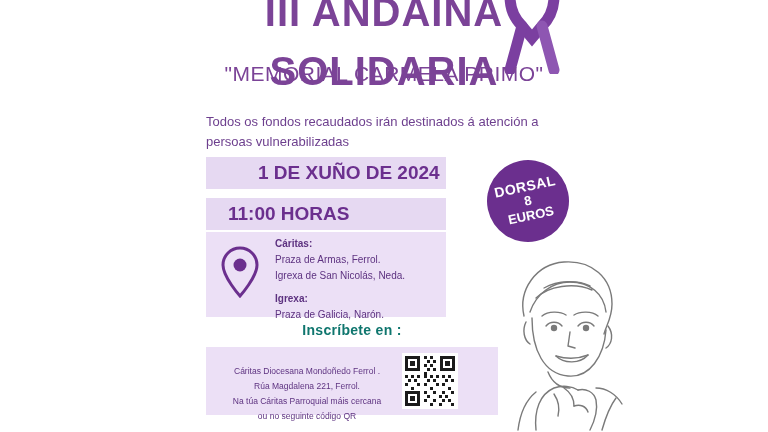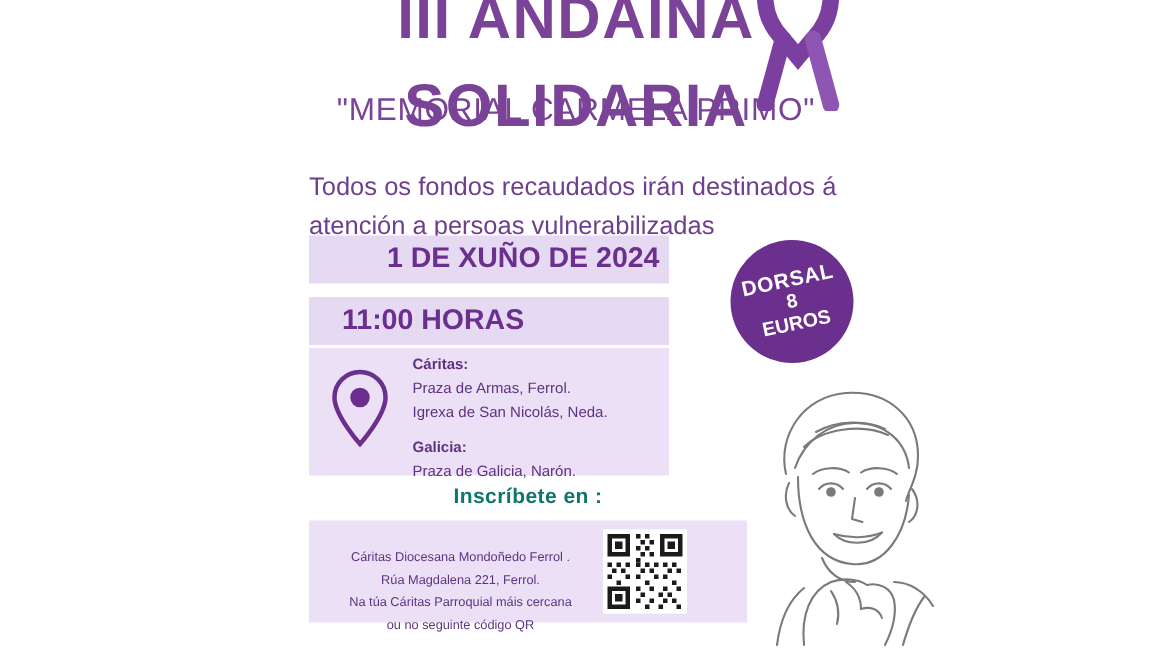--- a/index.html
+++ b/index.html
@@ -51,21 +51,21 @@
     text-align: center;
     font-size: 21px;
     color: #7b4397;
     letter-spacing: 0.5px;
   }
   
   .description {
     position: absolute;
     left: 206px; top: 112px;
     width: 370px;
-    font-size: 17px;
+    font-size: 13px;
     color: #6d3f8e;
     line-height: 1.55;
   }
   
   .hl {
     position: absolute;
     background: #e6d9f2;
     color: #6b2f8e;
     font-weight: bold;
     display: flex;
@@ -202,21 +202,21 @@
     <svg viewBox="0 0 38 52" width="38" height="52" aria-hidden="true">
       <path d="M19 2 C9.6 2 2 9.6 2 19 C2 31 19 50 19 50 C19 50 36 31 36 19 C36 9.6 28.4 2 19 2 Z" fill="none" stroke="#6b2f8e" stroke-width="3"></path>
       <circle cx="19" cy="19" r="6.5" fill="#6b2f8e"></circle>
     </svg>
   </div>
   <div class="routes-text">
     <div><b>Cáritas:</b></div>
     <div>Praza de Armas, Ferrol.</div>
     <div>Igrexa de San Nicolás, Neda.</div>
     <div class="routes-gap"></div>
-    <div><b>Galicia:</b></div>
+    <div><b>Igrexa:</b></div>
     <div>Praza de Galicia, Narón.</div>
   </div>
 
   <div class="inscribe">Inscríbete en :</div>
 
   <div class="bottom-panel"></div>
   <div class="contact">
     <div>Cáritas Diocesana Mondoñedo Ferrol .</div>
     <div>Rúa Magdalena 221, Ferrol.</div>
     <div>Na túa Cáritas Parroquial máis cercana</div>

